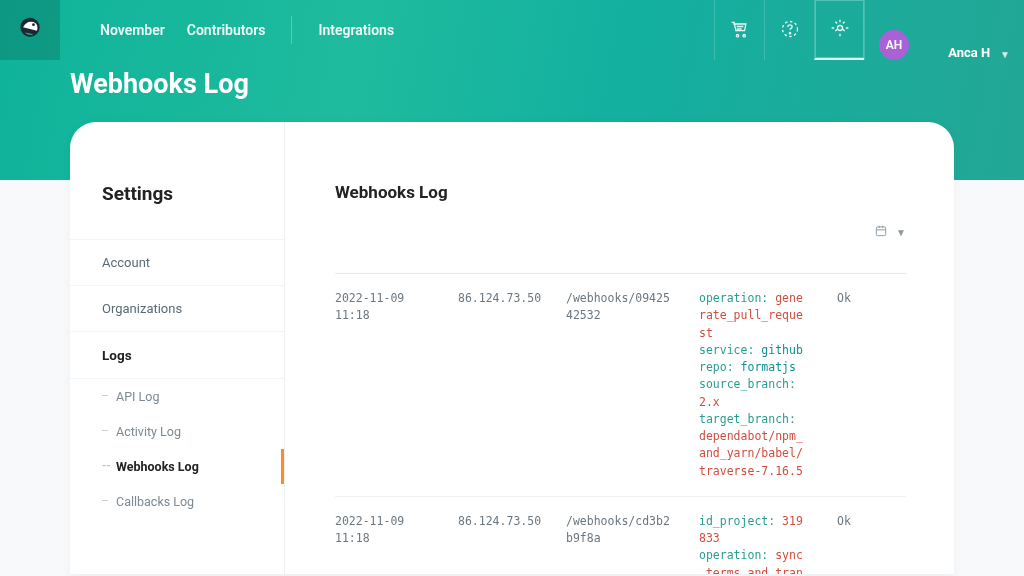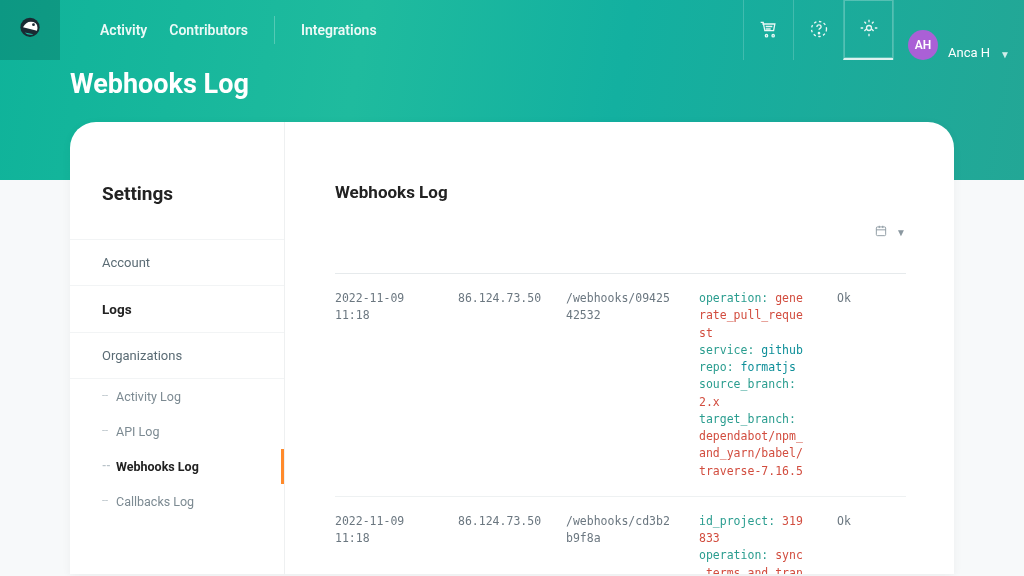--- a/index.html
+++ b/index.html
@@ -76,21 +76,21 @@
     padding: 0 14px;
     gap: 10px;
     cursor: pointer;
   }
   .avatar {
     width: 30px; height: 30px; border-radius: 50%;
     background: #aa60d6;
     display: flex; align-items: center; justify-content: center;
     font-size: 12px; font-weight: 600; color: #fff;
   }
-  .user-name { color: #fff; font-size: 13px; font-weight: 400; }
+  .user-name { color: #fff; font-size: 13px; font-weight: 700; margin-left: 29px; }
   .chev-down { color: rgba(255,255,255,0.8); font-size: 10px; }
   .page-title-wrap {
     position: relative; z-index: 2;
     padding: 8px 70px 22px;
   }
   .page-title {
     color: #fff; font-size: 27px; font-weight: 700;
   }
   .content-card {
     position: relative;
@@ -194,21 +194,21 @@
     <span>
       <svg viewBox="0 0 32 32">
         <circle cx="16" cy="14" r="11" fill="#1a2a33"></circle>
         <path d="M 8 14 Q 12 6 20 8 Q 26 10 24 18" fill="#fff"></path>
         <circle cx="20" cy="11" r="1.6" fill="#1a2a33"></circle>
         <path d="M 10 20 Q 14 24 20 22" fill="#17c3a8"></path>
       </svg>
     </span>
   </div>
   <nav class="nav">
-    <a>Activity</a>
+    <a>November</a>
     <a>Contributors</a>
     <span class="nav-sep"></span>
     <a>Integrations</a>
   </nav>
   <div class="topbar-right">
     <div class="top-icon">
       <span>
         <svg viewBox="0 0 24 24">
             <path d="M4 6h15l-1.5 8H7L5 4H2"></path>
             <circle cx="9" cy="20" r="1.4"></circle>
@@ -243,24 +243,24 @@
 </div>
 
 <div class="page-title-wrap">
   <h1 class="page-title">Webhooks Log</h1>
 </div>
 
 <div class="content-card">
   <aside class="sidebar">
     <div class="sidebar-title">Settings</div>
     <div class="side-item first">Account</div>
+    <div class="side-item">Organizations</div>
     <div class="side-item cat">Logs</div>
-    <div class="side-item">Organizations</div>
+    <div class="side-sub">API Log</div>
     <div class="side-sub">Activity Log</div>
-    <div class="side-sub">API Log</div>
     <div class="side-sub active">Webhooks Log</div>
     <div class="side-sub">Callbacks Log</div>
   </aside>
 
   <main class="main">
     <h2 class="main-title">Webhooks Log</h2>
 
     <div class="date-row">
       <span>
         <svg viewBox="0 0 24 24">

